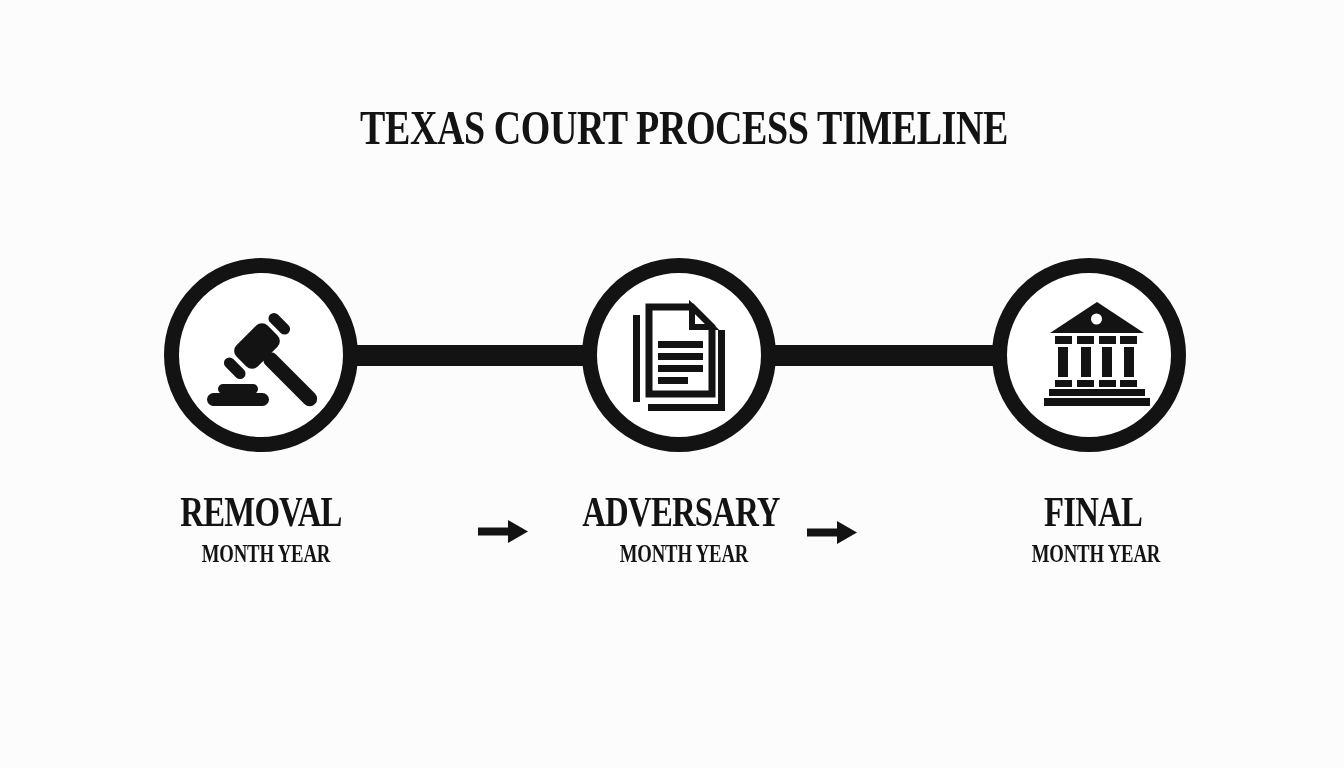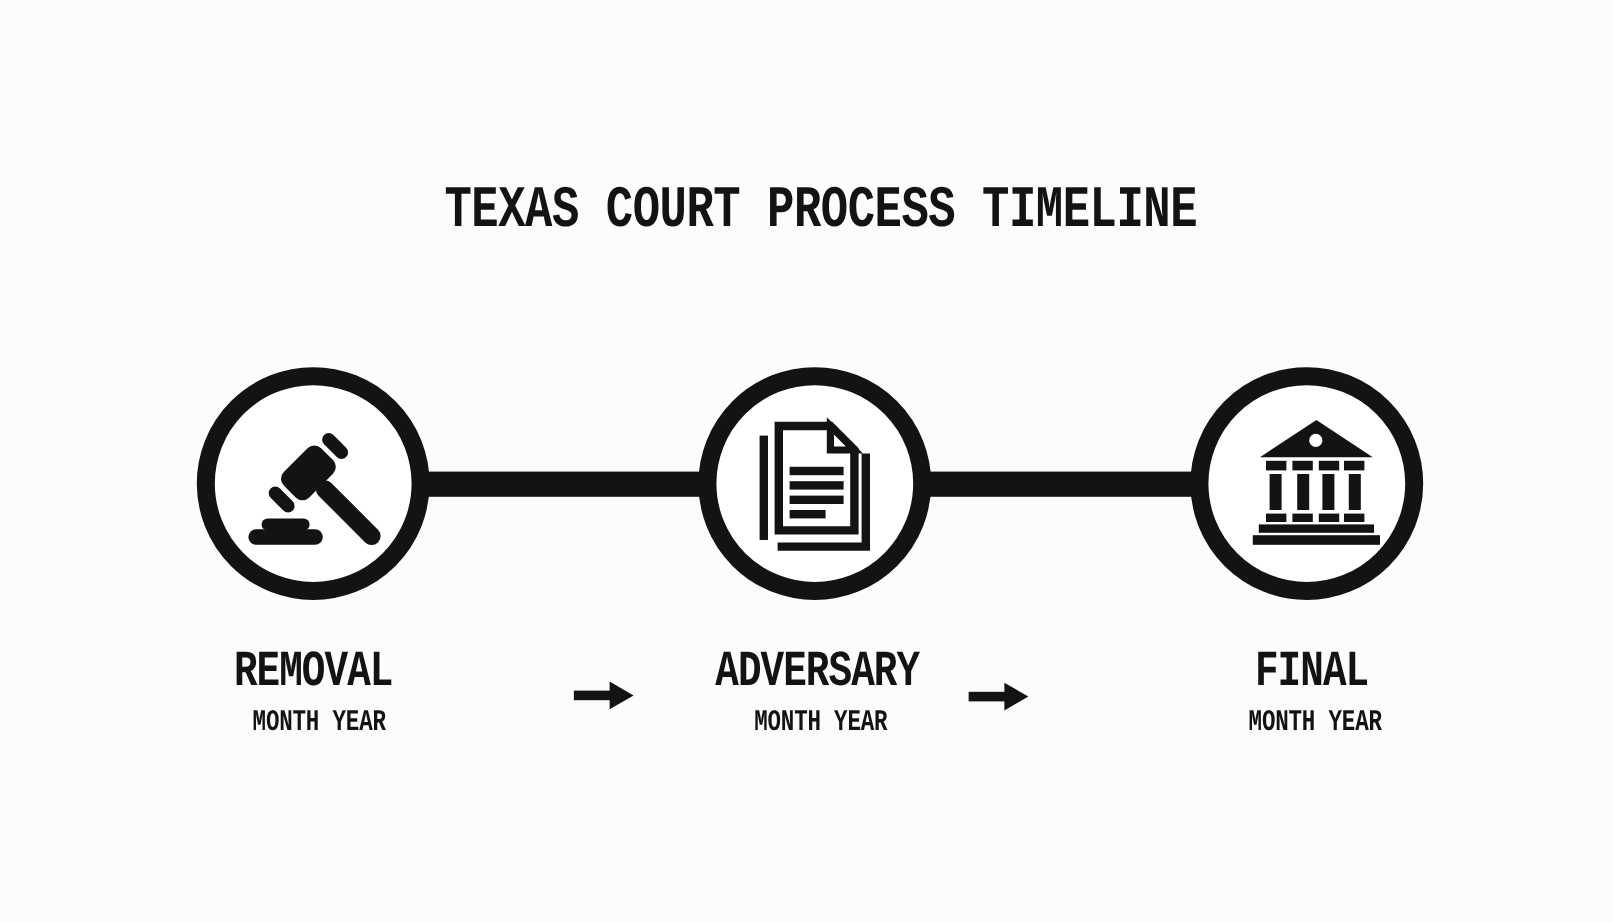--- a/index.html
+++ b/index.html
@@ -6,23 +6,22 @@
     --ink: #131313;
     --bg: #fcfcfc;
   }
   * { margin: 0; padding: 0; box-sizing: border-box; }
   html, body { width: 1344px; height: 768px; background: var(--bg); overflow: hidden; }
   .canvas {
     position: relative;
     width: 1344px;
     height: 612px;
     background: var(--bg);
-    font-family: Liberation Mono, monospace;
+    font-family: Liberation Serif, serif;
     color: var(--ink);
-    margin-top: 48px;
   }
   .title {
     position: absolute;
     left: 24px;
     width: 1320px;
     top: 101px;
     text-align: center;
     font-size: 49px;
     font-weight: 700;
     letter-spacing: -0.5px;

